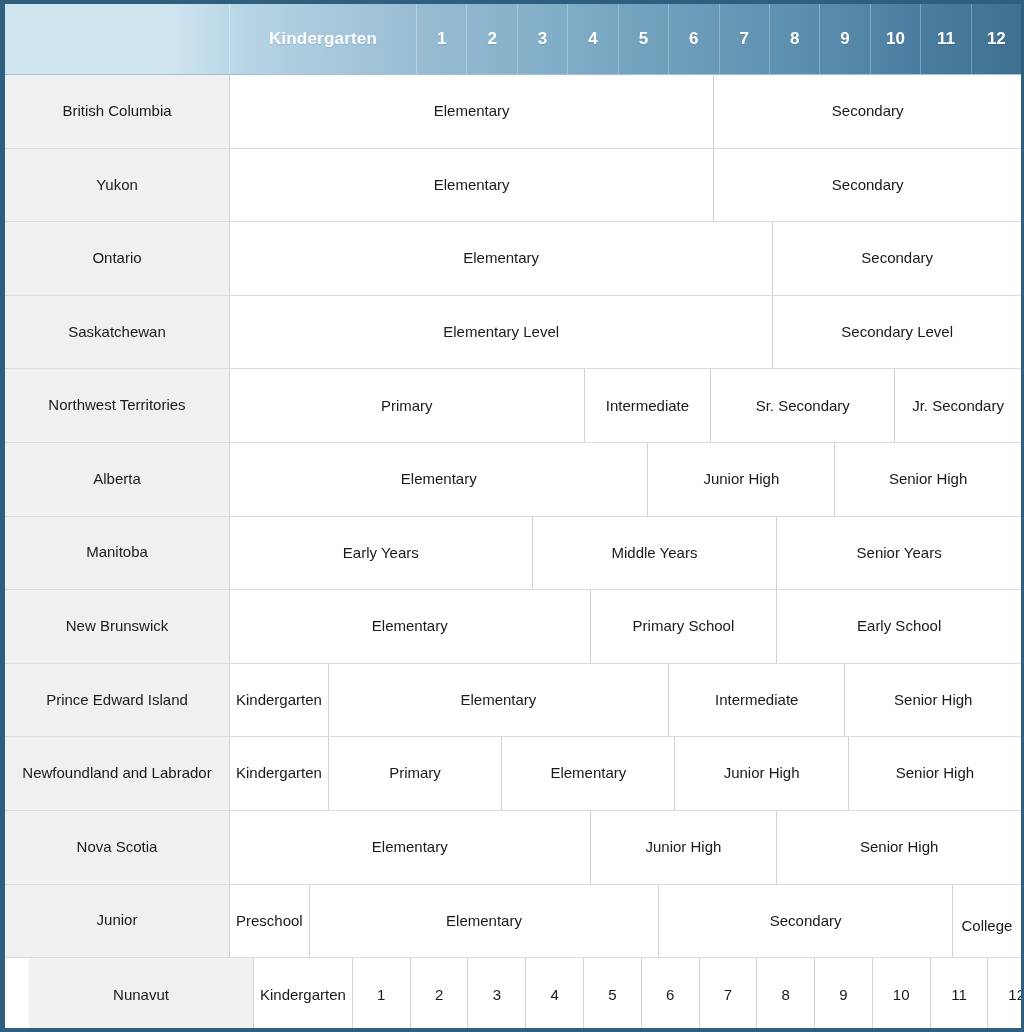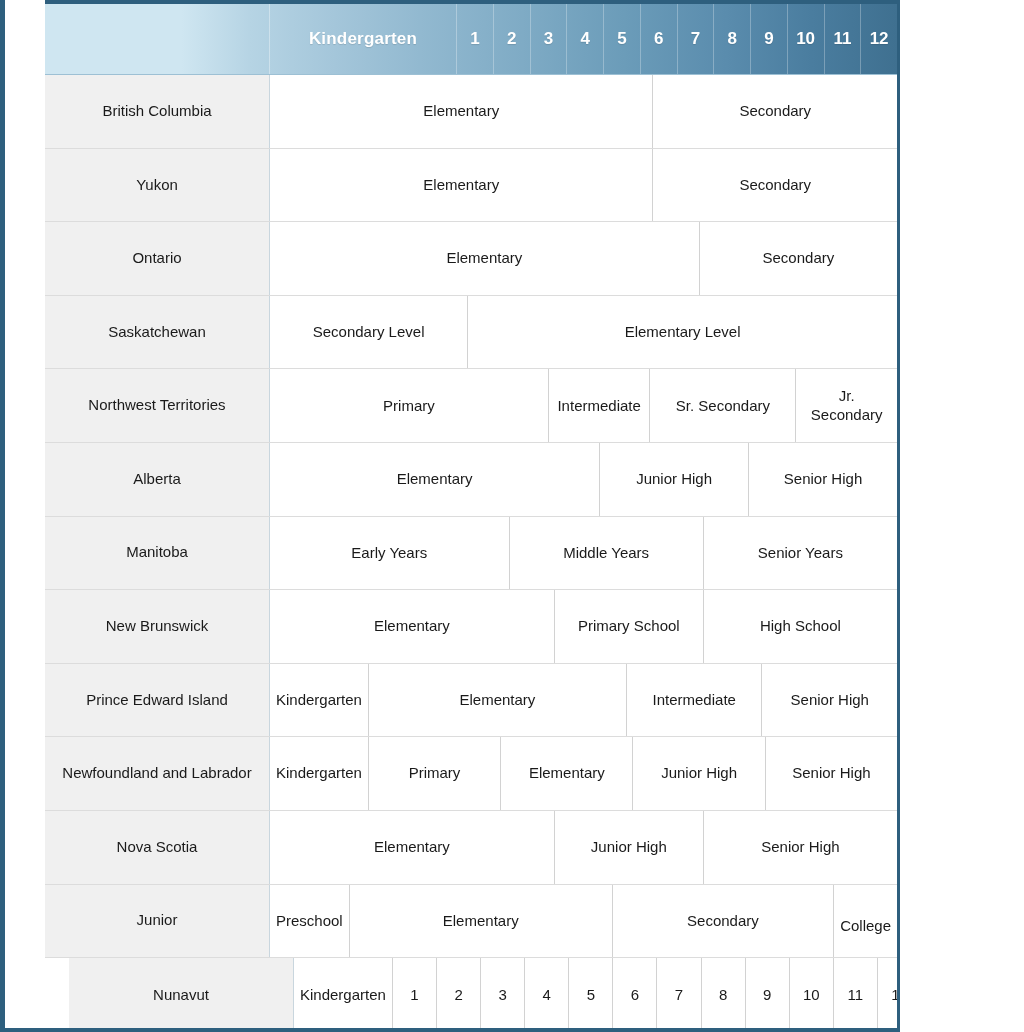--- a/index.html
+++ b/index.html
@@ -10,29 +10,28 @@
   }
   body {
     width: 1024px;
     height: 1032px;
     font-family: "Liberation Sans", "DejaVu Sans", sans-serif;
     -webkit-font-smoothing: antialiased;
   }
 
   #table-root {
     position: relative;
-    width: 900px;
+    width: 1024px;
     height: 1032px;
     box-sizing: border-box;
     border-left: 5px solid #2e5f7e;
     border-right: 3px solid #2e5f7e;
     border-bottom: 4px solid #2e5f7e;
     background: #ffffff;
     overflow: hidden;
-    padding-left: 40px;
   }
 
   
   .header-row {
     position: relative;
     display: flex;
     height: 75px;
     width: 100%;
     box-sizing: border-box;
     background: linear-gradient(to right,
@@ -184,22 +183,22 @@
       <div class="row">
         <div class="prov-cell">Ontario</div>
         <div class="spans">
           <div class="span-cell" style="flex: 9 1 0px;">Elementary</div>
           <div class="span-cell" style="flex: 4 1 0px;">Secondary</div>
         </div>
       </div>
       <div class="row">
         <div class="prov-cell">Saskatchewan</div>
         <div class="spans">
+          <div class="span-cell" style="flex: 9 1 0px;">Elementary Level</div>
           <div class="span-cell" style="flex: 4 1 0px;">Secondary Level</div>
-          <div class="span-cell" style="flex: 9 1 0px;">Elementary Level</div>
         </div>
       </div>
       <div class="row">
         <div class="prov-cell">Northwest Territories</div>
         <div class="spans">
           <div class="span-cell" style="flex: 6 1 0px;">Primary</div>
           <div class="span-cell" style="flex: 2 1 0px;">Intermediate</div>
           <div class="span-cell" style="flex: 3 1 0px;">Sr. Secondary</div>
           <div class="span-cell" style="flex: 2 1 0px;">Jr. Secondary</div>
         </div>
@@ -218,21 +217,21 @@
           <div class="span-cell" style="flex: 5 1 0px;">Early Years</div>
           <div class="span-cell" style="flex: 4 1 0px;">Middle Years</div>
           <div class="span-cell" style="flex: 4 1 0px;">Senior Years</div>
         </div>
       </div>
       <div class="row">
         <div class="prov-cell">New Brunswick</div>
         <div class="spans">
           <div class="span-cell" style="flex: 6 1 0px;">Elementary</div>
           <div class="span-cell" style="flex: 3 1 0px;">Primary School</div>
-          <div class="span-cell" style="flex: 4 1 0px;">High School</div>
+          <div class="span-cell" style="flex: 4 1 0px;">Early School</div>
         </div>
       </div>
       <div class="row">
         <div class="prov-cell">Prince Edward Island</div>
         <div class="spans">
           <div class="span-cell narrow" style="flex: 1 1 0px;">Kindergarten</div>
           <div class="span-cell" style="flex: 6 1 0px;">Elementary</div>
           <div class="span-cell" style="flex: 3 1 0px;">Intermediate</div>
           <div class="span-cell" style="flex: 3 1 0px;">Senior High</div>
         </div>

